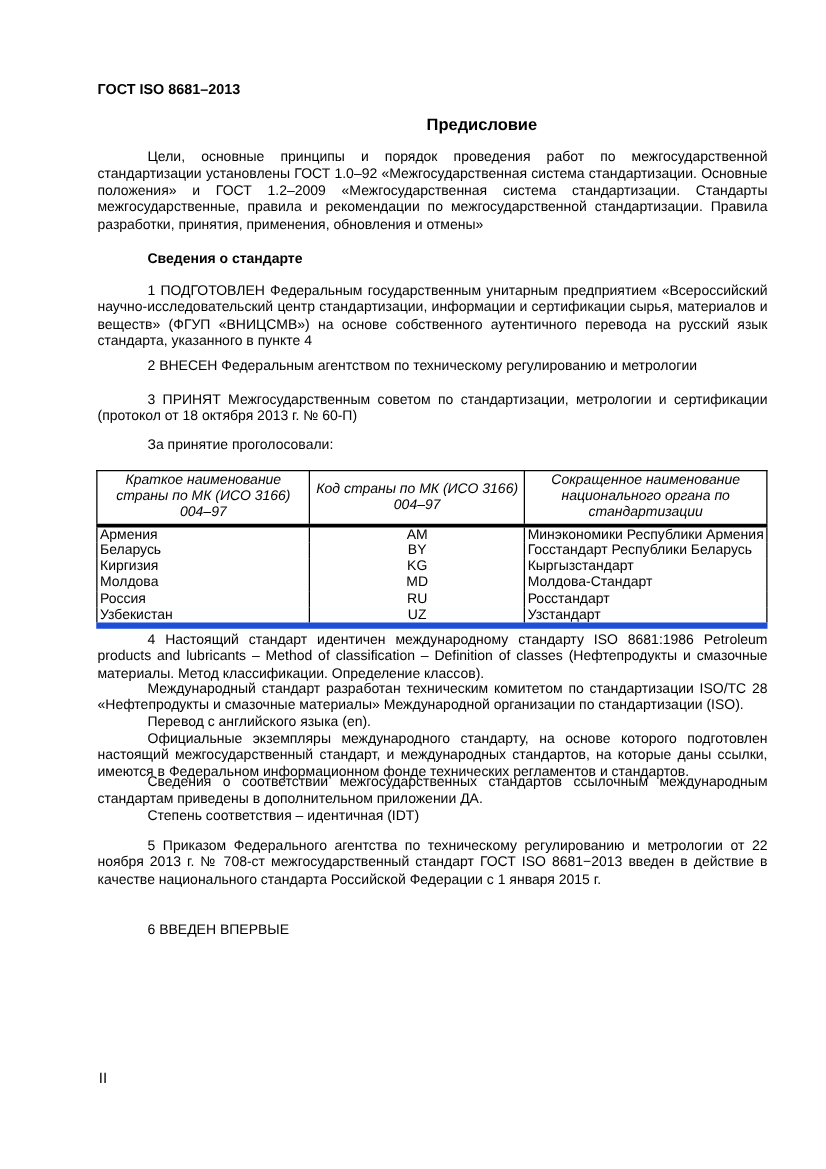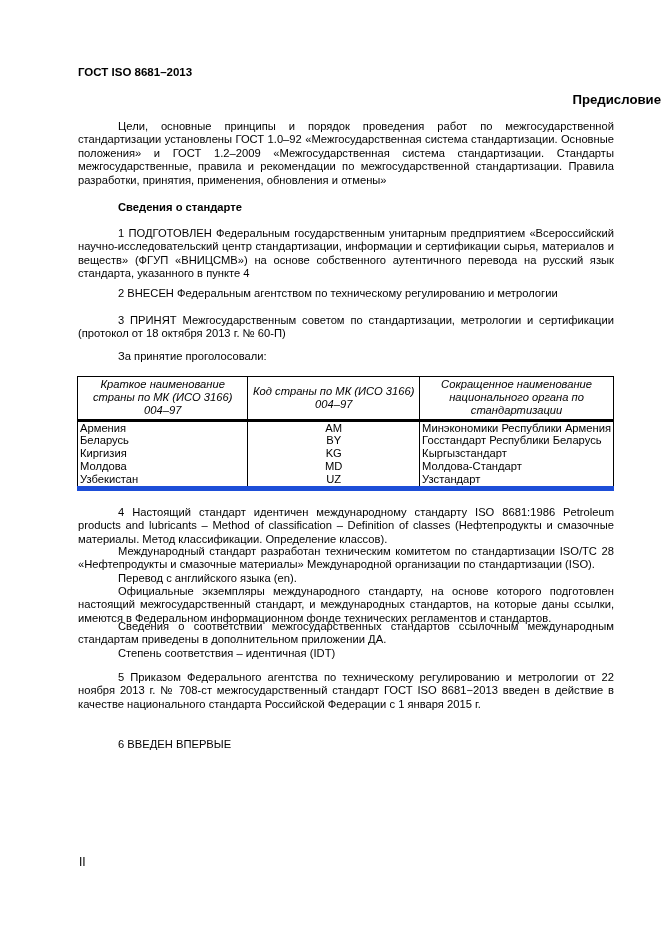--- a/index.html
+++ b/index.html
@@ -3,21 +3,21 @@
 <meta charset="utf-8">
 <style>
   html, body { margin: 0; padding: 0; background: #ffffff; }
   body {
     width: 661px; height: 935px; position: relative; overflow: hidden;
     font-family: "Liberation Sans", sans-serif; color: #000;
     font-size: 11.2px; line-height: 13.4px;
   }
   .abs { position: absolute; }
   .doc-code { left: 78px; top: 66px; font-weight: bold; font-size: 11.5px; }
-  .title { left: 0; width: 661px; top: 93px; text-align: right; font-weight: bold; font-size: 13.2px; padding-left: 110px; box-sizing: border-box; }
+  .title { left: 0; width: 661px; top: 93px; text-align: center; font-weight: bold; font-size: 13.2px; padding-left: 110px; box-sizing: border-box; }
   .para { left: 78px; width: 536px; text-align: justify; }
   .para .ind { display: inline-block; width: 40px; }
   .heading { left: 118px; font-weight: bold; }
   table.vote {
     position: absolute; left: 77px; top: 376px; width: 537px;
     border-collapse: collapse; font-size: 11.2px; line-height: 13.2px;
   }
   table.vote th {
     font-weight: normal; border: 1px solid #000; text-align: center; vertical-align: middle;
     padding: 1px 2px; height: 36px;
@@ -81,20 +81,25 @@
       <td class="c1">Киргизия</td>
       <td class="c2">KG</td>
       <td class="c3">Кыргызстандарт</td>
     </tr>
     <tr>
       <td class="c1">Молдова</td>
       <td class="c2">MD</td>
       <td class="c3">Молдова-Стандарт</td>
     </tr>
     <tr>
+      <td class="c1">Россия</td>
+      <td class="c2">RU</td>
+      <td class="c3">Росстандарт</td>
+    </tr>
+    <tr>
       <td class="c1">Узбекистан</td>
       <td class="c2">UZ</td>
       <td class="c3">Узстандарт</td>
     </tr>
   </tbody>
 </table>
 
 <div class="abs para" style="top:506px;"><span class="ind"></span><span>4 Настоящий стандарт идентичен международному стандарту ISO 8681:1986 Petroleum products and lubricants – Method of classification – Definition of classes (Нефтепродукты и смазочные материалы. Метод классификации. Определение классов).</span></div>
 
 <div class="abs para" style="top:545px;"><span class="ind"></span><span>Международный стандарт разработан техническим комитетом по стандартизации ISO/TC 28 «Нефтепродукты и смазочные материалы» Международной организации по стандартизации (ISO).</span></div>

